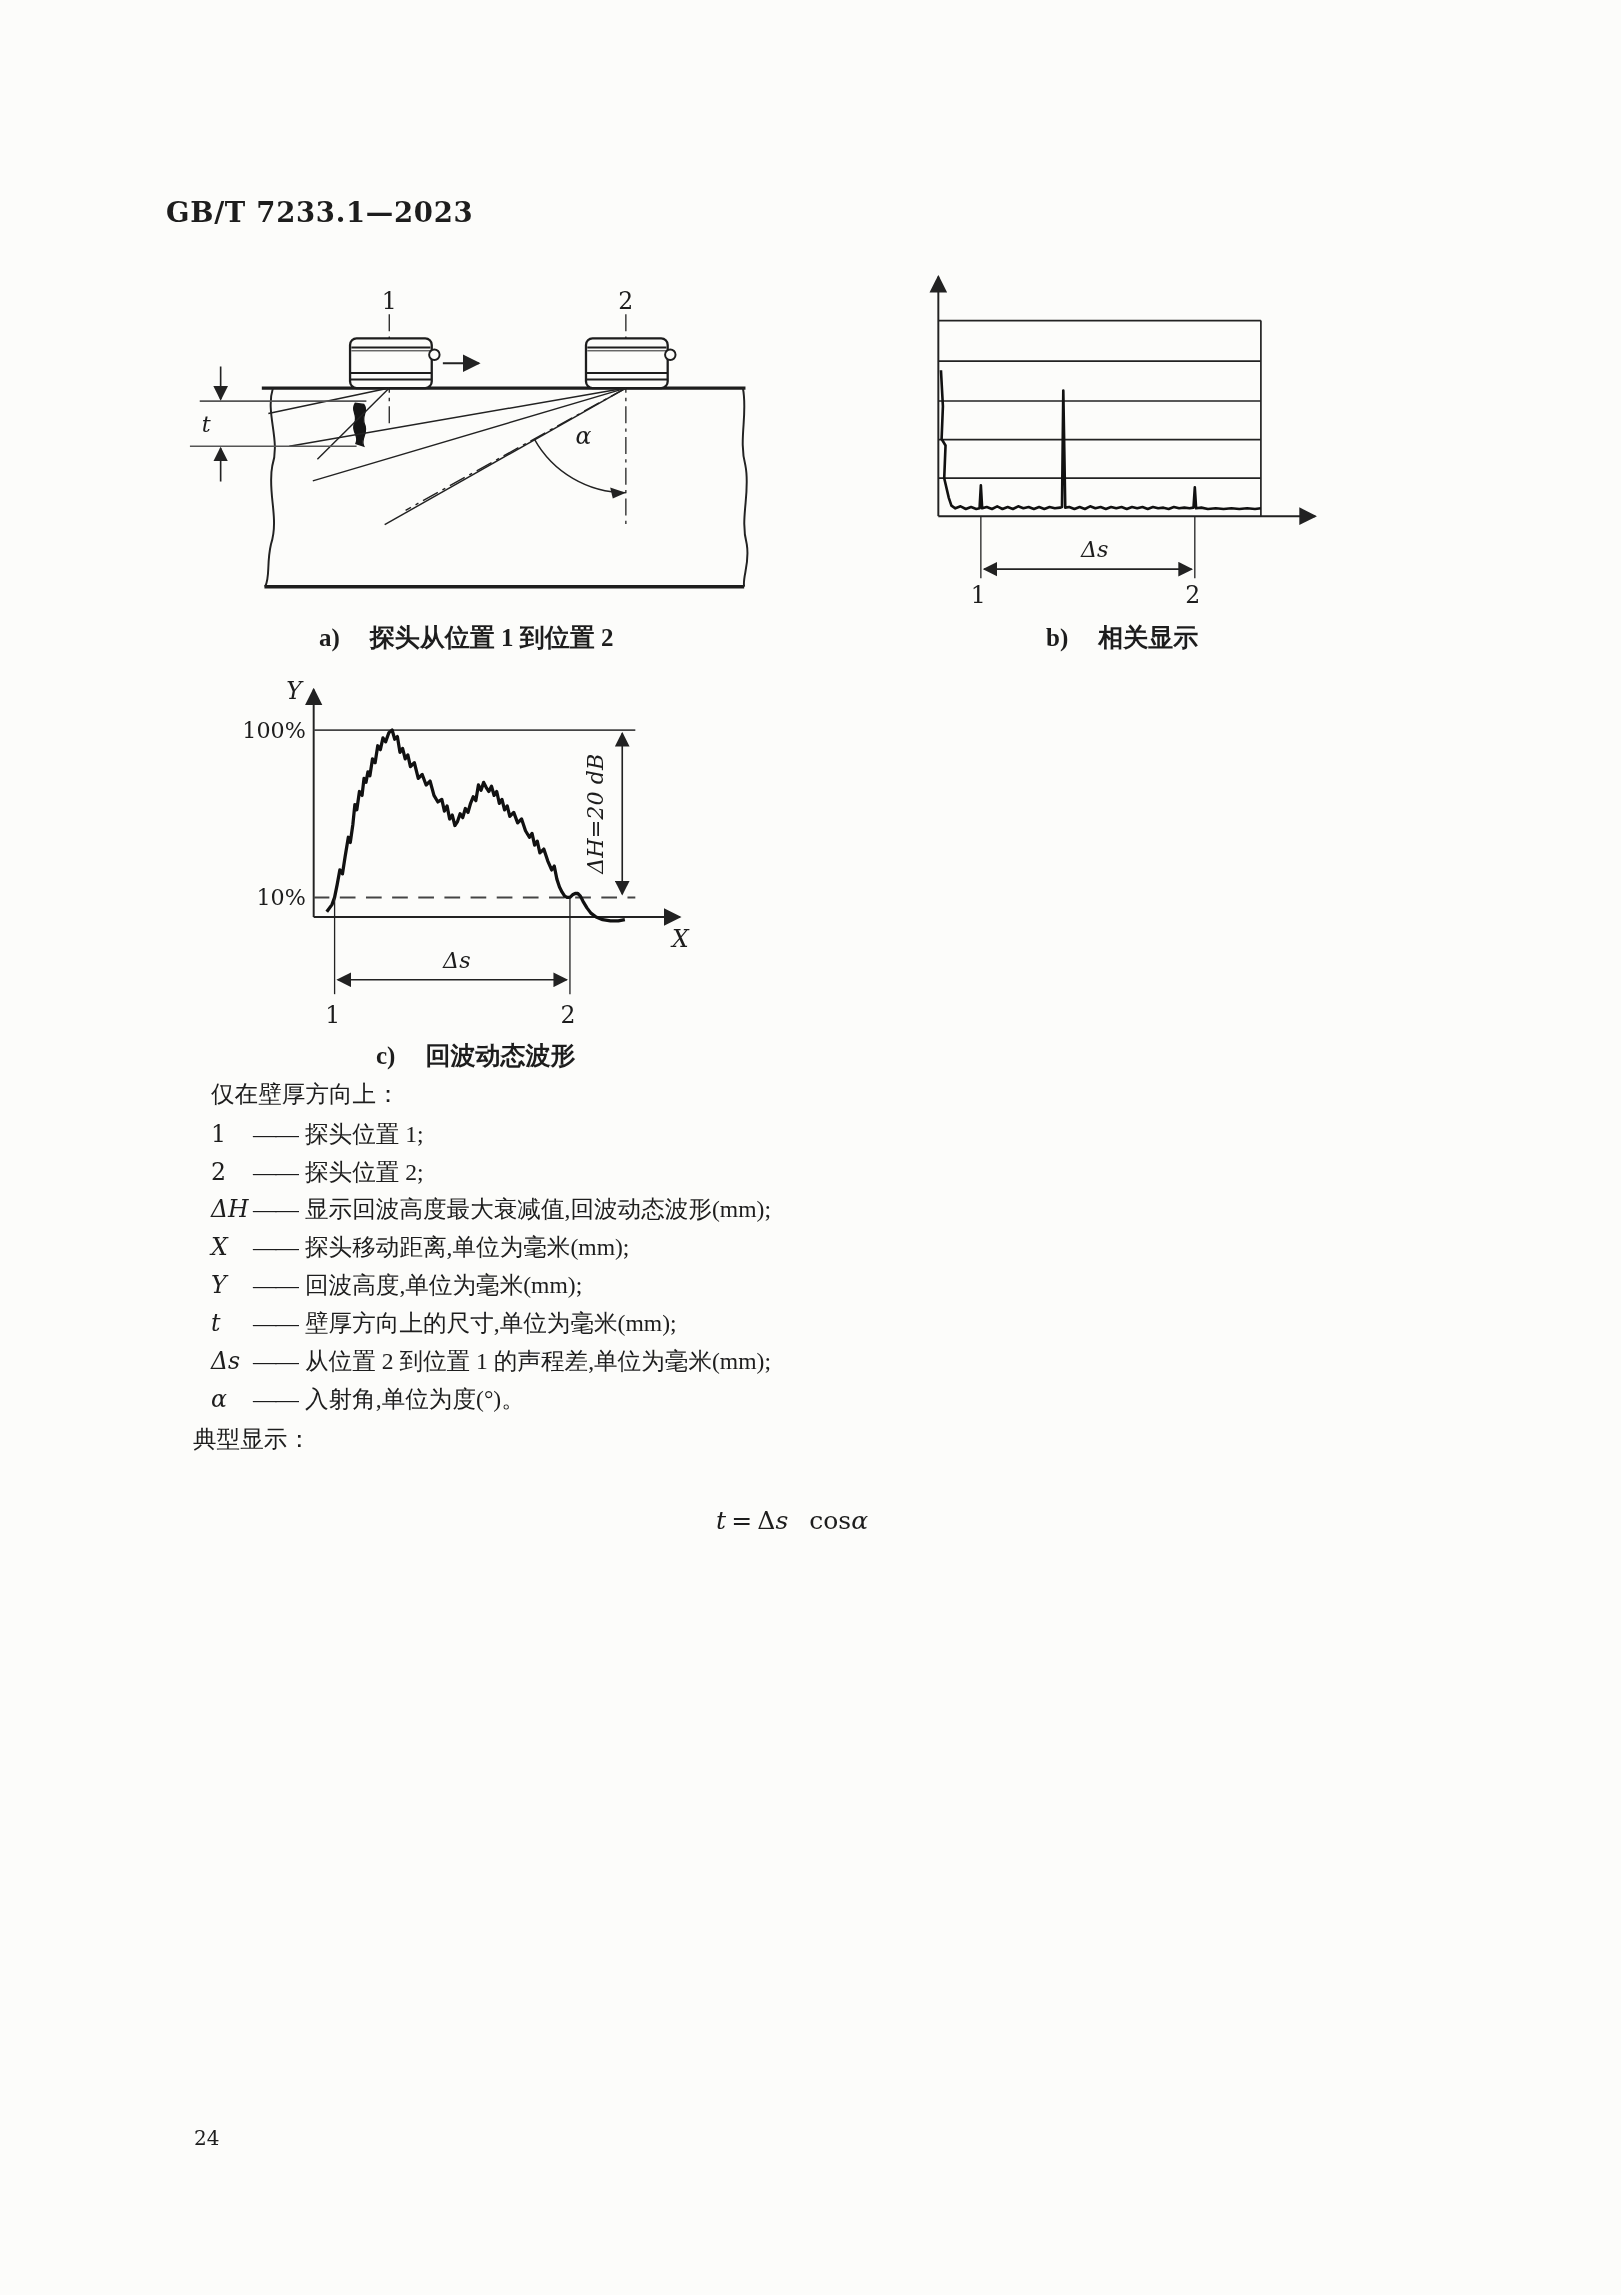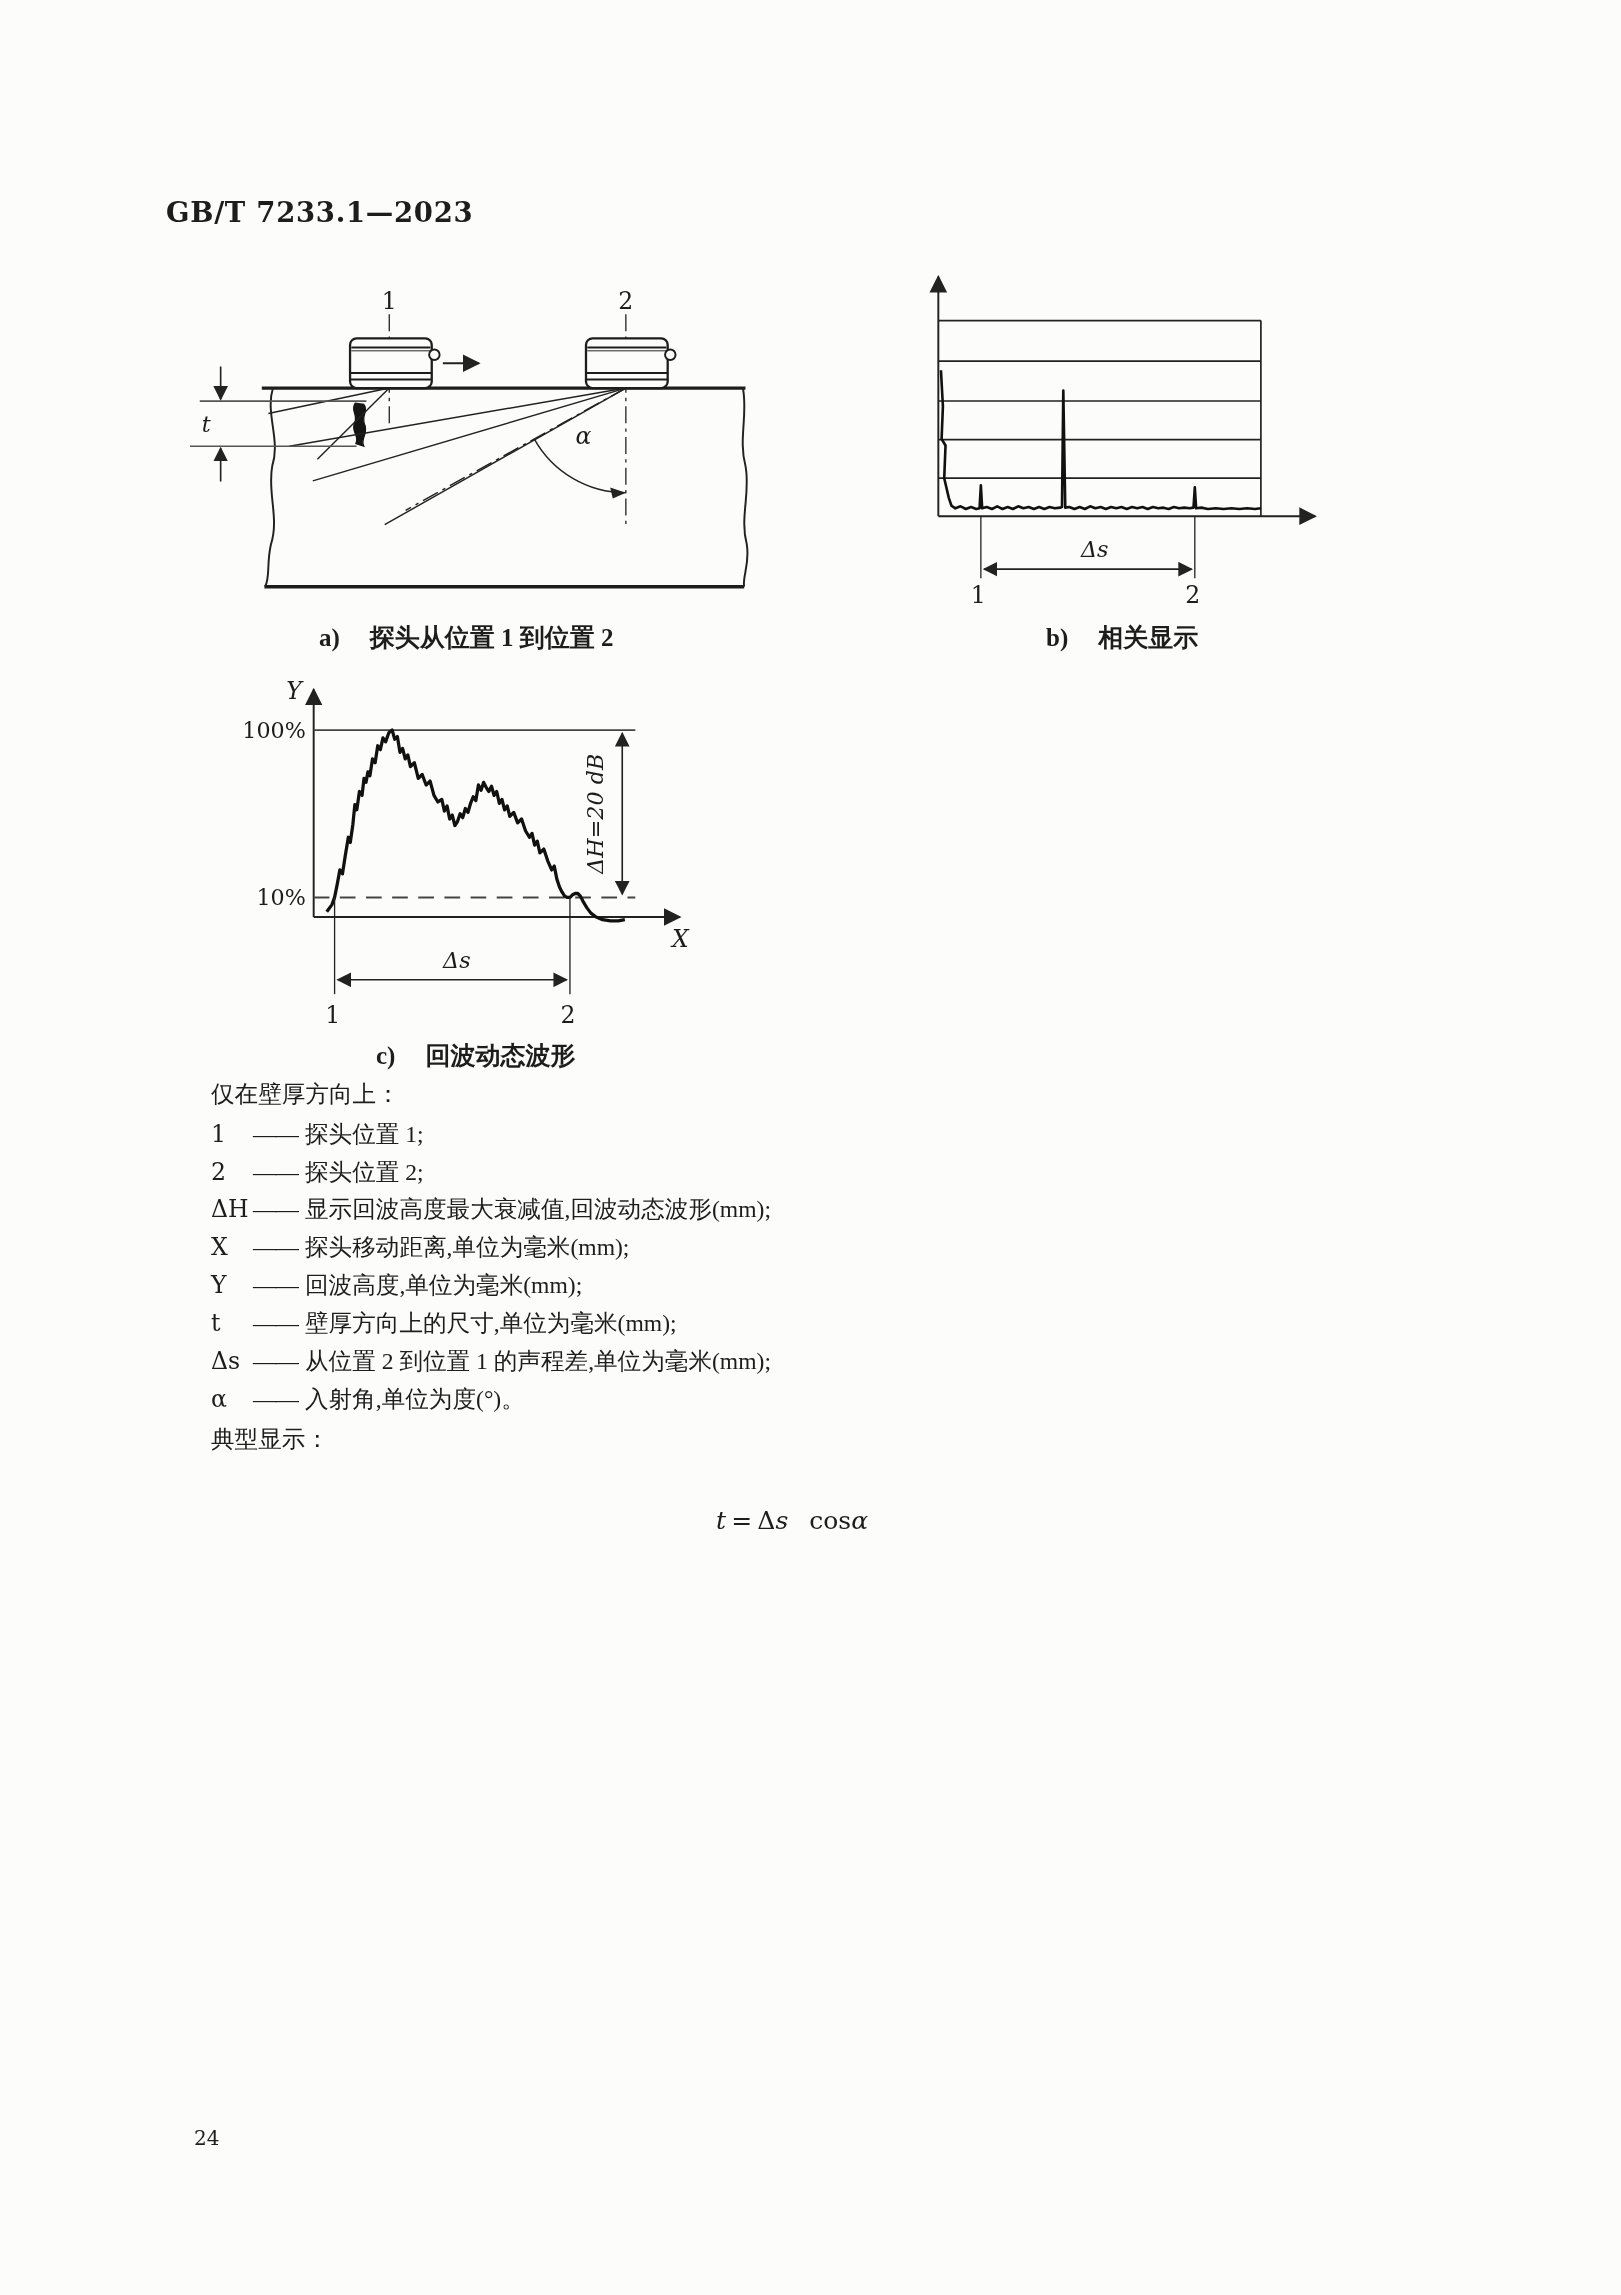--- a/index.html
+++ b/index.html
@@ -20,21 +20,21 @@
   }
   .cap{
     font-size:25px;font-weight:bold;line-height:1;
     white-space:nowrap;
   }
   .cap .gap{margin-left:30px;}
   .bodyline{
     font-size:23.6px;line-height:1.15;white-space:nowrap;
   }
   .lrow{left:211px;font-size:23.6px;line-height:1;white-space:nowrap;}
-  .lsym{display:inline-block;width:42px;font-family:"DejaVu Serif","Liberation Serif",serif;}
+  .lsym{display:inline-block;width:42px;font-family:"DejaVu Serif","Liberation Serif",serif;font-style:italic;}
   .lsym.up{font-style:normal;}
   .ldash{display:inline-block;width:52px;letter-spacing:-1.3px;}
   .formula{
     left:661px;top:1506px;width:262px;text-align:center;
     font-size:25px;font-family:"DejaVu Serif","Liberation Serif",serif;
     white-space:nowrap;
   }
   .formula .it{font-style:italic;}
   .formula .eq{margin:0 5.2px;}
   .formula .cos{margin-left:21px;}
@@ -208,21 +208,21 @@
   <div class="abs lrow" style="top:1312px">
     <span class="lsym">t</span><span class="ldash">——</span><span>壁厚方向上的尺寸,单位为毫米(mm);</span>
   </div>
   <div class="abs lrow" style="top:1350px">
     <span class="lsym">Δs</span><span class="ldash">——</span><span>从位置 2 到位置 1 的声程差,单位为毫米(mm);</span>
   </div>
   <div class="abs lrow" style="top:1388px">
     <span class="lsym">α</span><span class="ldash">——</span><span>入射角,单位为度(°)。</span>
   </div>
 
-  <div class="abs bodyline" style="left:211px;top:1426px">典型显示：</div>
+  <div class="abs bodyline" style="left:193px;top:1426px">典型显示：</div>
 
   <div class="abs formula">
     <span class="it">t</span><span class="eq">=</span><span>Δ</span><span class="it">s</span><span class="cos">cos</span><span class="it">α</span>
   </div>
 
 
   <div class="abs pageno">24</div>
 
 </div>
 

